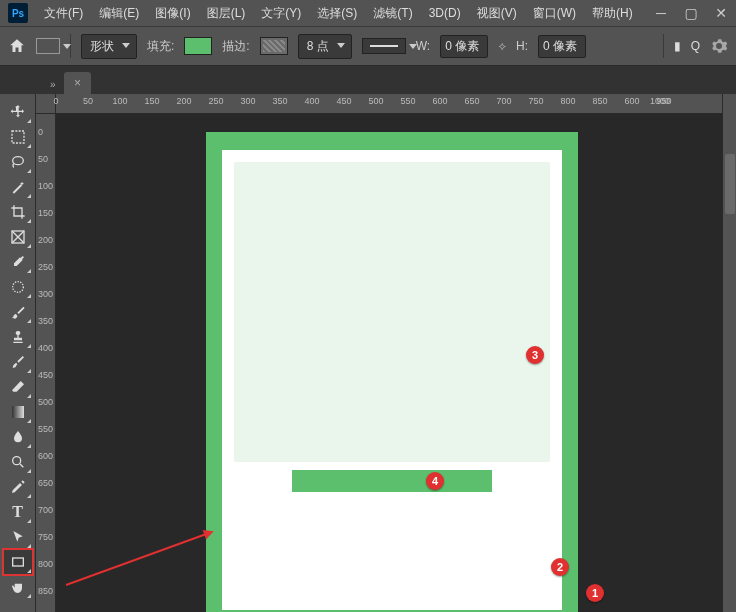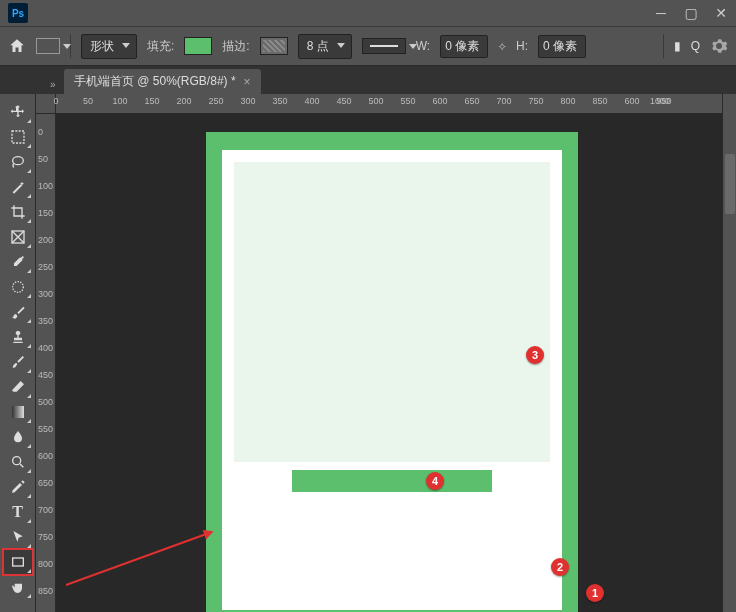--- a/index.html
+++ b/index.html
@@ -71,20 +71,33 @@
 .rightdock { width: 14px; background: #535353; border-left: 1px solid #2a2a2a; position: relative; }
 .rightdock::before { content: ""; position: absolute; top: 60px; left: 2px; width: 10px; height: 60px; background: #6a6a6a; border-radius: 2px; }
 
 svg { display: block; }
 </style>
 </head>
 <body>
 
 <div class="titlebar">
   <div class="ps-logo">Ps</div>
+  <div class="menu">
+    <div class="menu-item">文件(F)</div>
+    <div class="menu-item">编辑(E)</div>
+    <div class="menu-item">图像(I)</div>
+    <div class="menu-item">图层(L)</div>
+    <div class="menu-item">文字(Y)</div>
+    <div class="menu-item">选择(S)</div>
+    <div class="menu-item">滤镜(T)</div>
+    <div class="menu-item">3D(D)</div>
+    <div class="menu-item">视图(V)</div>
+    <div class="menu-item">窗口(W)</div>
+    <div class="menu-item">帮助(H)</div>
+  </div>
   <div class="window-controls">
     <div class="win-btn">─</div>
     <div class="win-btn">▢</div>
     <div class="win-btn">✕</div>
   </div>
 </div>
 
 <div class="optbar">
   <span>
     <svg class="home-icon" viewBox="0 0 24 24" fill="#ddd">
@@ -117,21 +130,20 @@
       <svg viewBox="0 0 24 24" fill="#ccc">
           <path d="M12 8a4 4 0 100 8 4 4 0 000-8zm9 4l2 3-2 3-3-1a8 8 0 01-2 1l-1 3h-4l-1-3a8 8 0 01-2-1l-3 1-2-3 2-3-2-3 2-3 3 1a8 8 0 012-1l1-3h4l1 3a8 8 0 012 1l3-1 2 3-2 3z" opacity=".7"></path>
         </svg>
     </span>
   </div>
 </div>
 
 <div class="doctabs">
   <span class="expand-btn">»</span>
   <div class="doctab">
-    <span>手机端首页 @ 50%(RGB/8#) *</span>
     <span class="close">×</span>
   </div>
 </div>
 
 <div class="main">
 
   <div class="toolbox">
     <div class="tool">
         <svg width="16" height="16" viewBox="0 0 24 24" fill="#ddd">
           <path d="M12 2l3 3h-2v5h5V8l3 3-3 3v-2h-5v5h2l-3 3-3-3h2v-5H4v2l-3-3 3-3v2h5V5H7z"></path>

